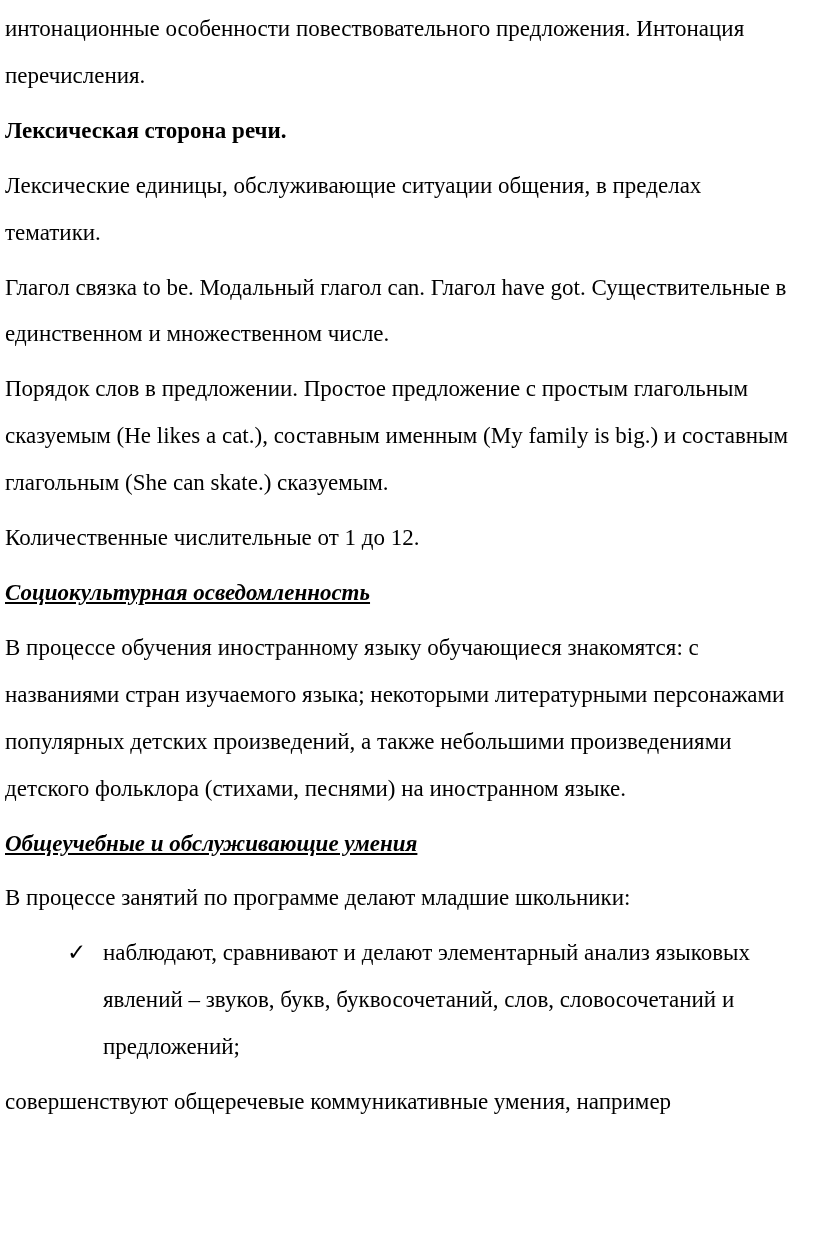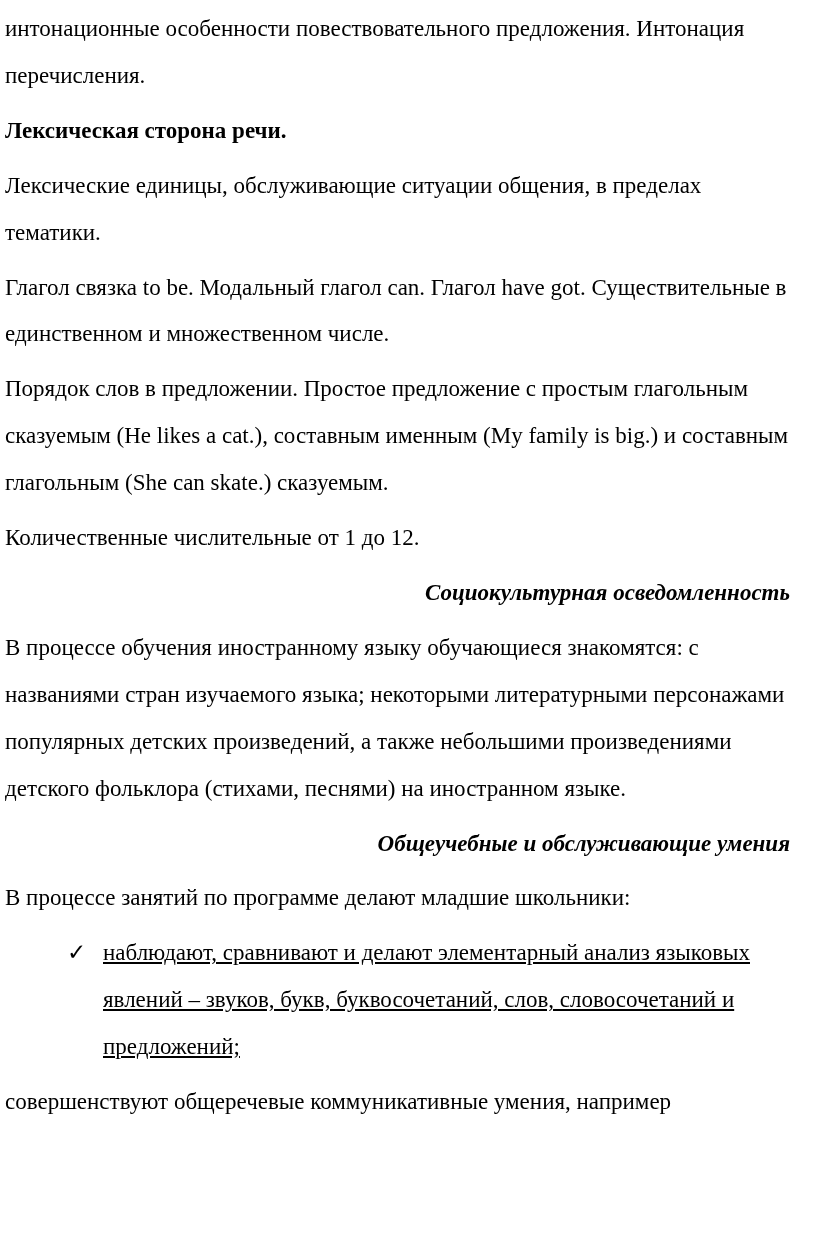--- a/index.html
+++ b/index.html
@@ -23,38 +23,38 @@
   }
   .heading-bold {
     font-weight: bold;
     line-height: 2.04;
     margin-bottom: 8px;
     font-family: Liberation Serif, serif;
   }
   .heading-center {
     font-weight: bold;
     font-style: italic;
-    text-align: right;
+    text-align: left;
     line-height: 2.04;
     margin-bottom: 8px;
+    text-decoration: underline;
   }
   .bullet-item {
     display: flex;
     align-items: flex-start;
     line-height: 2.04;
     margin-bottom: 8px;
     padding-left: 62px;
   }
   .bullet-marker {
     flex: 0 0 36px;
     width: 36px;
   }
   .bullet-text {
     flex: 1 1 auto;
-    text-decoration: underline;
   }
 </style>
 </head>
 <body>
 
 <div class="page">
 
   <p class="para">интонационные особенности повествовательного предложения. Интонация перечисления.</p>
 
   <p class="heading-bold">Лексическая сторона речи.</p>

